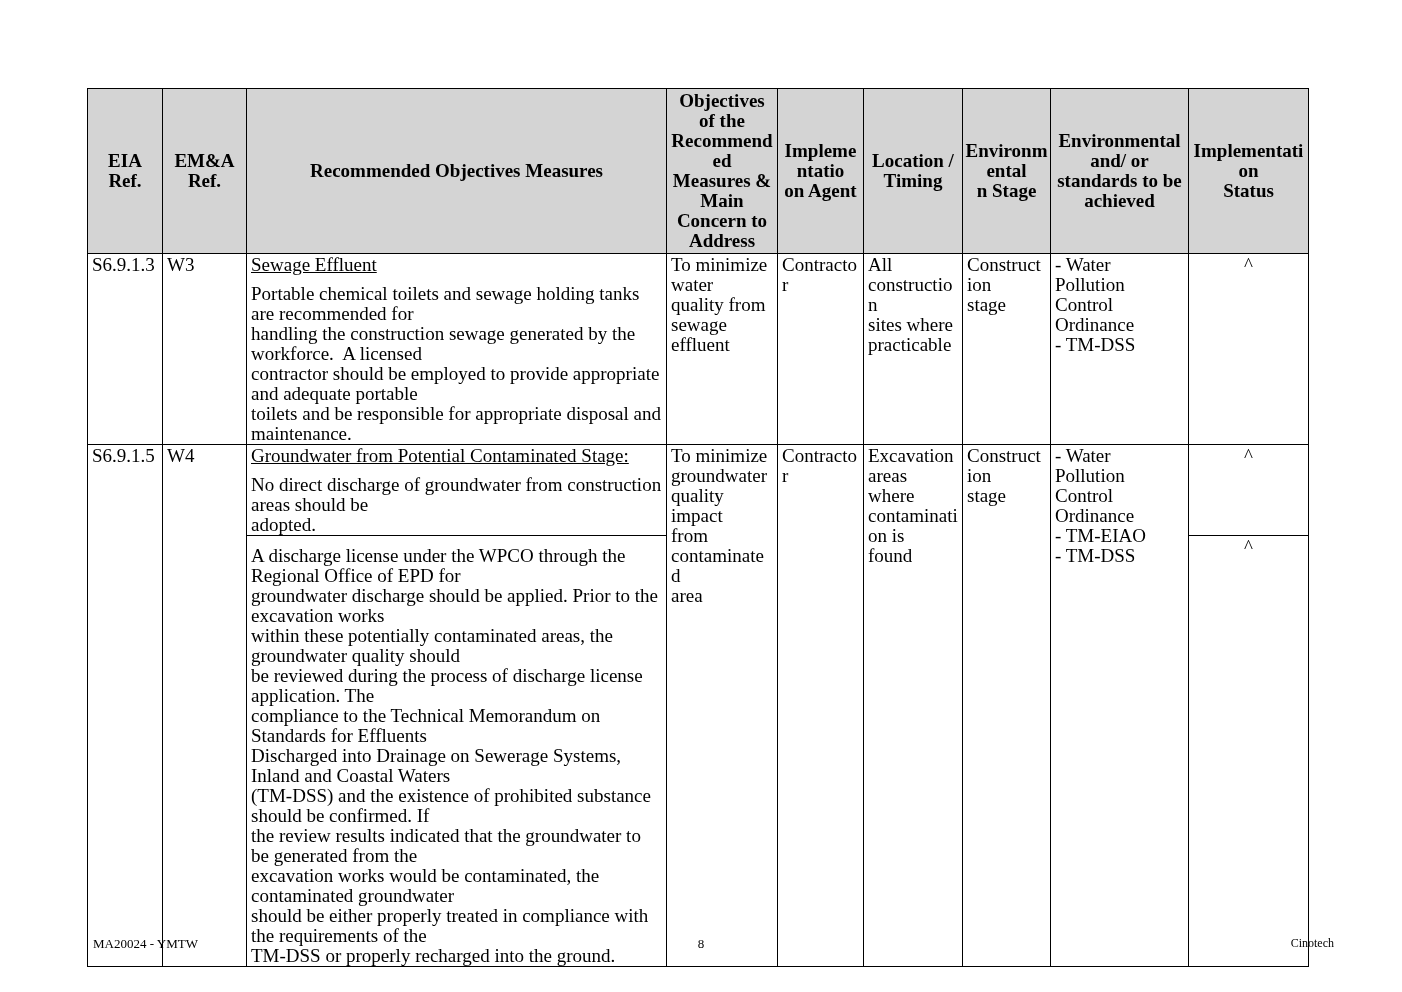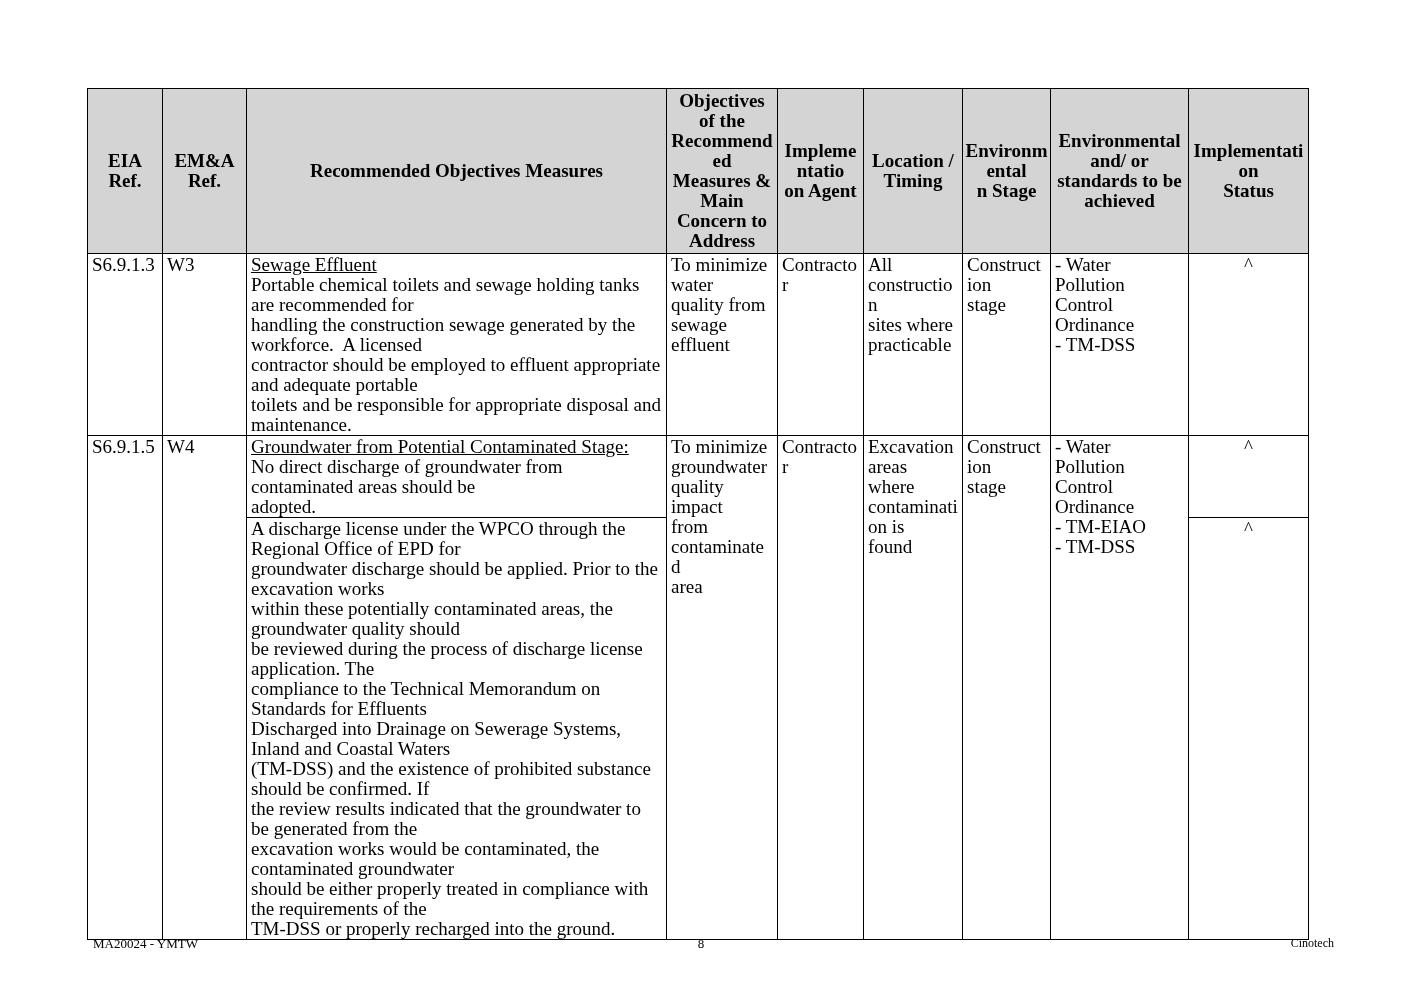--- a/index.html
+++ b/index.html
@@ -49,21 +49,21 @@
     text-align: center;
     vertical-align: middle;
     white-space: pre-line;
     padding: 2px 2px;
   }
   tr.h-header { height: 85px; }
   tr.h-row1   { height: 105px; }
   tr.h-row2a  { height: 66px; }
   tr.h-row2b  { height: 207px; }
   .ctr { text-align: left; }
-  .pre { white-space: pre-wrap; }
+  .pre { white-space: pre-wrap; margin-top: 9px; }
   .m-title { text-decoration: underline; white-space: pre-wrap; }
   .status-cell { text-align: center; padding-top: 2px; font-size: 12px; }
   .footer-left {
     position: absolute;
     left: 93px;
     top: 936px;
     font-size: 13px;
   }
   .footer-page {
     position: absolute;
@@ -123,21 +123,21 @@
     </thead>
     <tbody>
 
       <tr class="h-row1">
         <td class="ctr">S6.9.1.3</td>
         <td class="ctr">W3</td>
         <td>
           <div class="m-title">Sewage Effluent</div>
           <div class="pre">Portable chemical toilets and sewage holding tanks are recommended for
 handling the construction sewage generated by the workforce.  A licensed
-contractor should be employed to effluent appropriate and adequate portable
+contractor should be employed to provide appropriate and adequate portable
 toilets and be responsible for appropriate disposal and maintenance.</div>
         </td>
         <td class="pre">To minimize water
 quality from
 sewage effluent</td>
         <td class="ctr">Contractor</td>
         <td class="ctr pre">All construction
 sites where
 practicable</td>
         <td class="ctr pre">Construction
@@ -146,21 +146,21 @@
 Control Ordinance
 - TM-DSS</td>
         <td class="status-cell">^</td>
       </tr>
 
       <tr class="h-row2a">
         <td class="ctr" rowspan="2">S6.9.1.5</td>
         <td class="ctr" rowspan="2">W4</td>
         <td>
           <div class="m-title">Groundwater from Potential Contaminated Stage:</div>
-          <div class="pre">No direct discharge of groundwater from contaminated areas should be
+          <div class="pre">No direct discharge of groundwater from construction areas should be
 adopted.</div>
         </td>
         <td class="pre" rowspan="2">To minimize
 groundwater
 quality impact
 from contaminated
 area</td>
         <td class="ctr" rowspan="2">Contractor</td>
         <td class="ctr pre" rowspan="2">Excavation areas
 where

